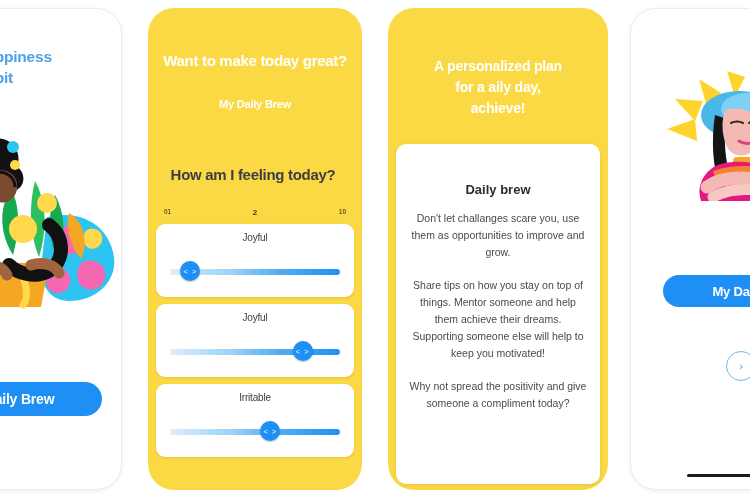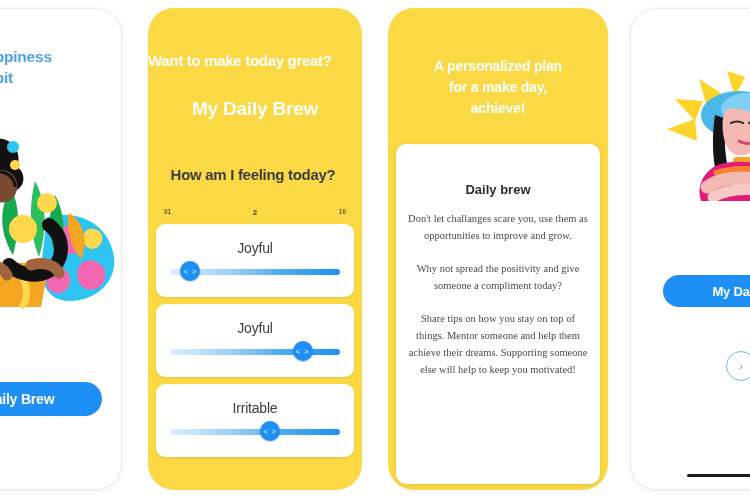--- a/index.html
+++ b/index.html
@@ -74,33 +74,34 @@
     justify-content: center;
     letter-spacing: -0.2px;
   }
 
   
   #panel2 { left: 148px; width: 214px; }
   #panel2 .p2-title {
     position: absolute;
     left: 0; right: 0;
     top: 44px;
+    text-align: center;
     color: #ffffff;
     font-weight: bold;
     font-size: 15px;
     letter-spacing: -0.3px;
   }
   #panel2 .p2-sub {
     position: absolute;
     left: 0; right: 0;
     top: 90px;
     text-align: center;
     color: #ffffff;
     font-weight: bold;
-    font-size: 19px;
+    font-size: 11px;
     letter-spacing: -0.2px;
   }
   #panel2 .p2-q {
     position: absolute;
     left: 0; right: 4px;
     top: 158px;
     text-align: center;
     color: #3d3d42;
     font-weight: bold;
     font-size: 15px;
@@ -128,23 +129,23 @@
     background: #ffffff;
     border-radius: 9px;
     box-shadow: 0 1px 3px rgba(0,0,0,0.10);
   }
   .mood-card.c1 { top: 216px; }
   .mood-card.c2 { top: 296px; }
   .mood-card.c3 { top: 376px; }
   .mood-label {
     position: absolute;
     left: 0; right: 0;
-    top: 16px;
-    text-align: center;
-    font-size: 14px;
+    top: 8px;
+    text-align: center;
+    font-size: 10px;
     color: #3d3d42;
     letter-spacing: -0.2px;
   }
   .slider-wrap {
     position: absolute;
     left: 14px;
     right: 14px;
     top: 38px;
     height: 20px;
   }
@@ -207,21 +208,21 @@
   }
   #panel3 .p3-body {
     position: absolute;
     left: 12px; right: 12px;
     top: 66px;
     text-align: center;
     font-size: 10.5px;
     line-height: 1.62;
     color: #4a4a4f;
   }
-  #panel3 .p3-body p { margin: 0 0 16px 0; font-family: Liberation Serif, serif; }
+  #panel3 .p3-body p { margin: 0 0 16px 0; }
   #panel3 .p3-body p:last-child { margin-bottom: 0; }
 
   
   #panel4 { left: 630px; width: 158px; }
   #panel4 .p4-art {
     position: absolute;
     left: 30px;
     top: 62px;
     width: 150px;
     height: 130px;
@@ -347,30 +348,30 @@
       <div class="slider-wrap">
         <div class="slider-track"></div>
         <div class="slider-thumb" id="thumb2" style="left: 59%;">&lt;  &gt;</div>
       </div>
     </div>
   </div>
 
   <div class="panel panel-yellow" id="panel3">
     <div class="p3-head">
       <div>A personalized plan</div>
-      <div>for a make day,</div>
+      <div>for a aily day,</div>
       <div>achieve!</div>
     </div>
 
     <div class="p3-card">
       <div class="p3-card-title">Daily brew</div>
       <div class="p3-body">
         <p>Don't let challanges scare you, use them as opportunities to improve and grow.</p>
+        <p>Share tips on how you stay on top of things. Mentor someone and help them achieve their dreams. Supporting someone else will help to keep you motivated!</p>
         <p>Why not spread the positivity and give someone a compliment today?</p>
-        <p>Share tips on how you stay on top of things. Mentor someone and help them achieve their dreams. Supporting someone else will help to keep you motivated!</p>
       </div>
     </div>
   </div>
 
   <div class="panel panel-white" id="panel4">
     <div class="p4-art">
       <svg viewBox="0 0 150 130" width="150" height="130" aria-hidden="true">
 
         <path d="M6 58 L34 48 L36 70 Z" fill="#ffd42a"></path>
         <path d="M14 28 L42 30 L34 50 Z" fill="#ffd42a"></path>

